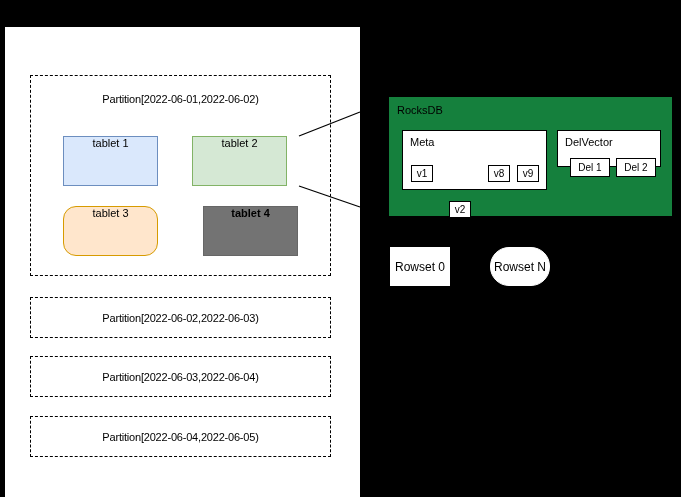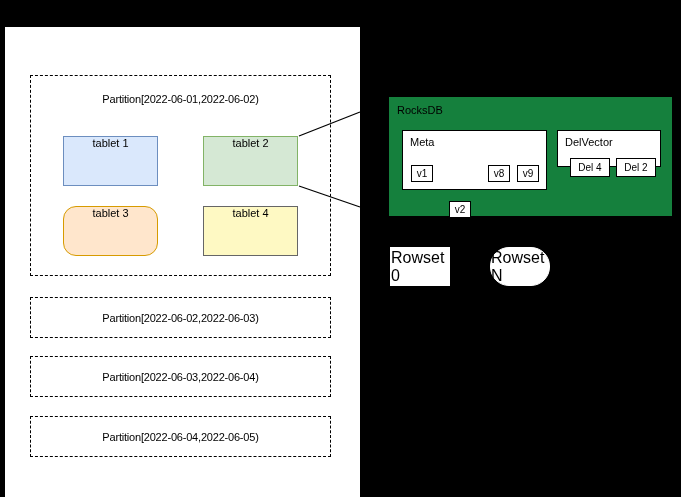--- a/index.html
+++ b/index.html
@@ -68,21 +68,21 @@
     box-sizing: border-box;
     border: 1px solid #000000;
     display: flex;
     justify-content: center;
     font-size: 11px;
     color: #000000;
     width: 95px;
     height: 50px;
   }
   #tablet-1 { left: 63px;  top: 136px; background: #dae8fc; border-color: #6c8ebf; }
-  #tablet-2 { left: 203px; top: 136px; background: #d5e8d4; border-color: #82b366; }
+  #tablet-2 { left: 192px; top: 136px; background: #d5e8d4; border-color: #82b366; }
   #tablet-3 { left: 63px;  top: 206px; background: #ffe6cc; border-color: #d79b00; border-radius: 13px; }
   #tablet-4 { left: 203px; top: 206px; background: #f5f5f5; border-color: #666666; }
 
   
   #rocksdb-box {
     position: absolute;
     left: 388px;
     top: 96px;
     width: 285px;
     height: 121px;
@@ -138,21 +138,21 @@
 
   
   .rowset {
     position: absolute;
     background: #ffffff;
     border: 1px solid #ffffff;
     box-sizing: border-box;
     display: flex;
     align-items: center;
     justify-content: center;
-    font-size: 16px;
+    font-size: 12px;
     color: #000000;
     width: 60px;
     height: 39px;
   }
   #rowset-0 { left: 390px; top: 247px; }
   #rowset-1 { left: 490px; top: 247px; border-radius: 19px; }
 </style>
 </head>
 <body>
 
@@ -166,21 +166,21 @@
 
   <div class="tablet" id="tablet-1" style="background: rgb(218, 232, 252); border-color: rgb(108, 142, 191);">
     <span>tablet 1</span>
   </div>
   <div class="tablet" id="tablet-2" style="background: rgb(213, 232, 212); border-color: rgb(130, 179, 102);">
     <span>tablet 2</span>
   </div>
   <div class="tablet" id="tablet-3" style="background: rgb(255, 230, 204); border-color: rgb(215, 155, 0);">
     <span>tablet 3</span>
   </div>
-  <div class="tablet" id="tablet-4" style="background: #fef9c3; border-color: rgb(102, 102, 102);">
+  <div class="tablet" id="tablet-4" style="background: #737373; border-color: rgb(102, 102, 102); font-weight: bold;">
     <span>tablet 4</span>
   </div>
 
   <div class="partition" id="partition-1">
     <div class="partition-label">Partition[2022-06-02,2022-06-03)</div>
   </div>
   <div class="partition" id="partition-2">
     <div class="partition-label">Partition[2022-06-03,2022-06-04)</div>
   </div>
   <div class="partition" id="partition-3">
@@ -214,21 +214,21 @@
         <span>v8</span>
       </div>
       <div class="chip ver-chip" id="ver-3">
         <span>v9</span>
       </div>
     </div>
 
     <div class="inner-box" id="delvector-box">
       <div class="inner-title">DelVector</div>
       <div class="chip del-chip" id="del-0">
-        <span>Del 4</span>
+        <span>Del 1</span>
       </div>
       <div class="chip del-chip" id="del-1">
         <span>Del 2</span>
       </div>
     </div>
   </div>
 
   <div class="rowset" id="rowset-0">
     <span>Rowset 0</span>
   </div>

